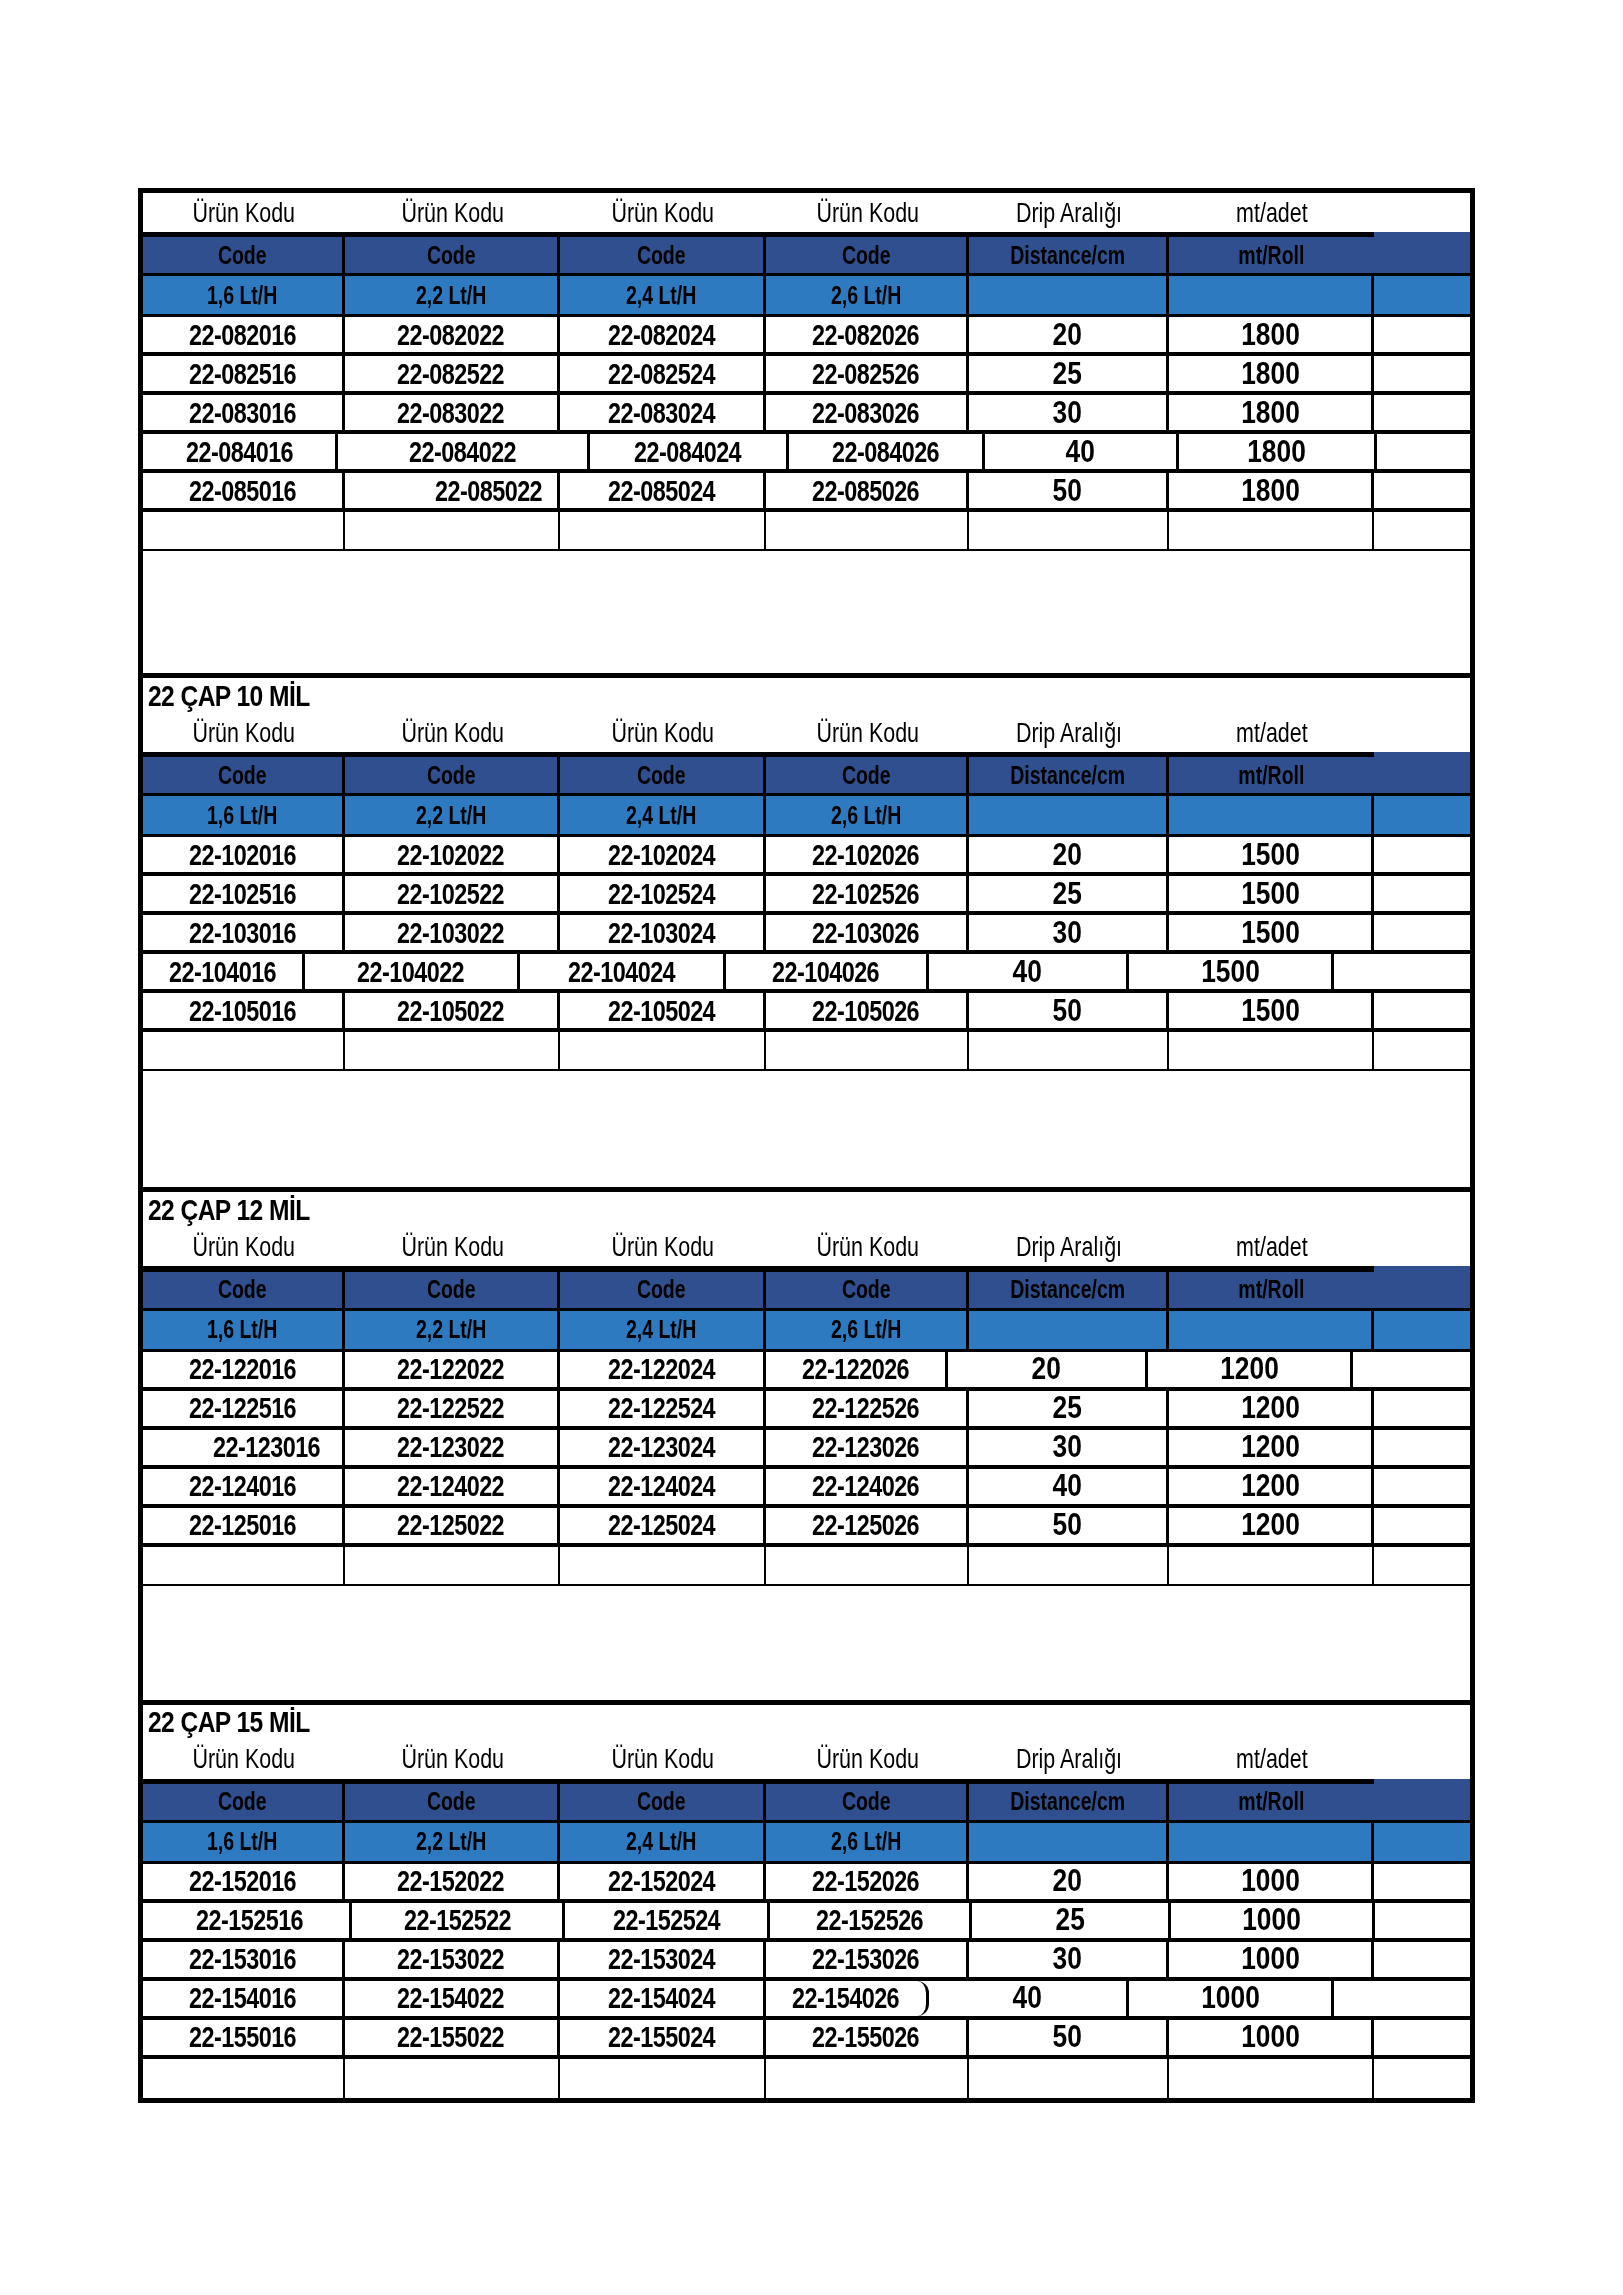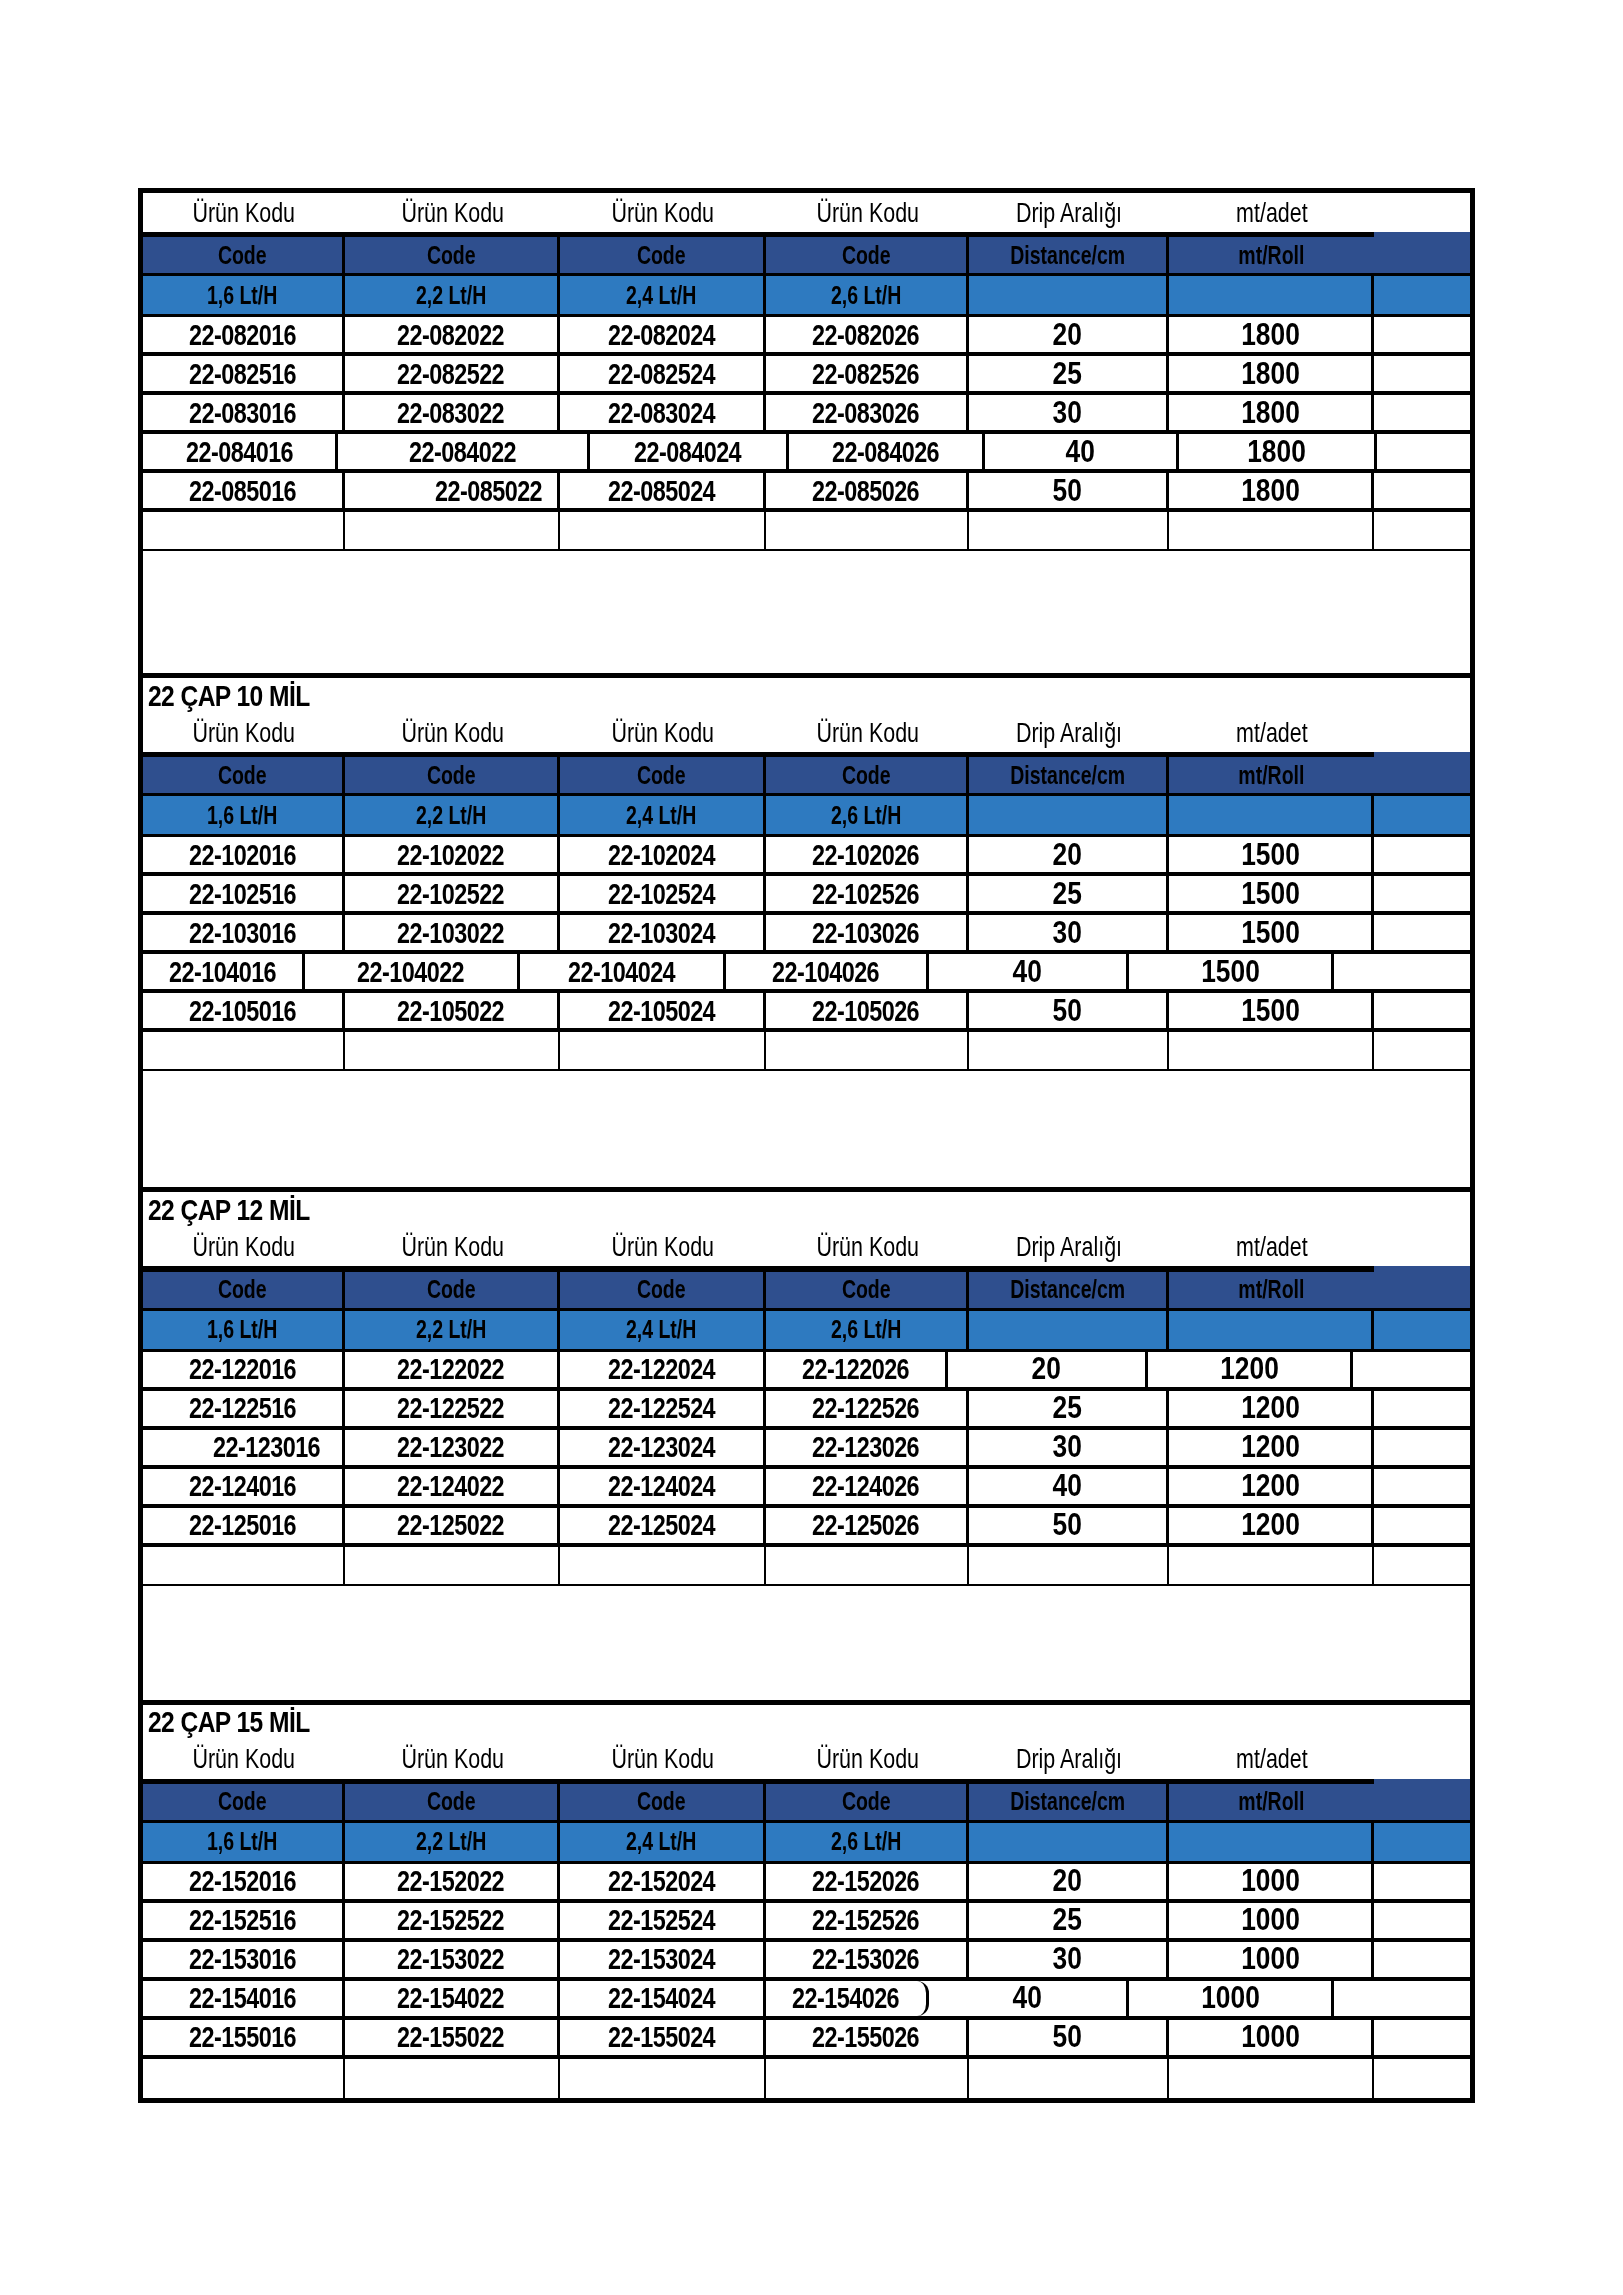--- a/index.html
+++ b/index.html
@@ -707,21 +707,21 @@
           </div>
           <div class="cell v num-val" style="width: 200px;">
             <span class="cx">20</span>
           </div>
           <div class="cell v num-val" style="width: 205px;">
             <span class="cx">1000</span>
           </div>
           <div class="cell num-val" style="width: 96px;"></div>
         </div>
         <div class="row data-row">
-          <div class="cell v code-val" style="width: 202px;">
+          <div class="cell v code-val" style="width: 202px; margin-left: 8px;">
             <span class="cx">22-152516</span>
           </div>
           <div class="cell v code-val" style="width: 215px;">
             <span class="cx">22-152522</span>
           </div>
           <div class="cell v code-val" style="width: 206px;">
             <span class="cx">22-152524</span>
           </div>
           <div class="cell v code-val" style="width: 203px;">
             <span class="cx">22-152526</span>

